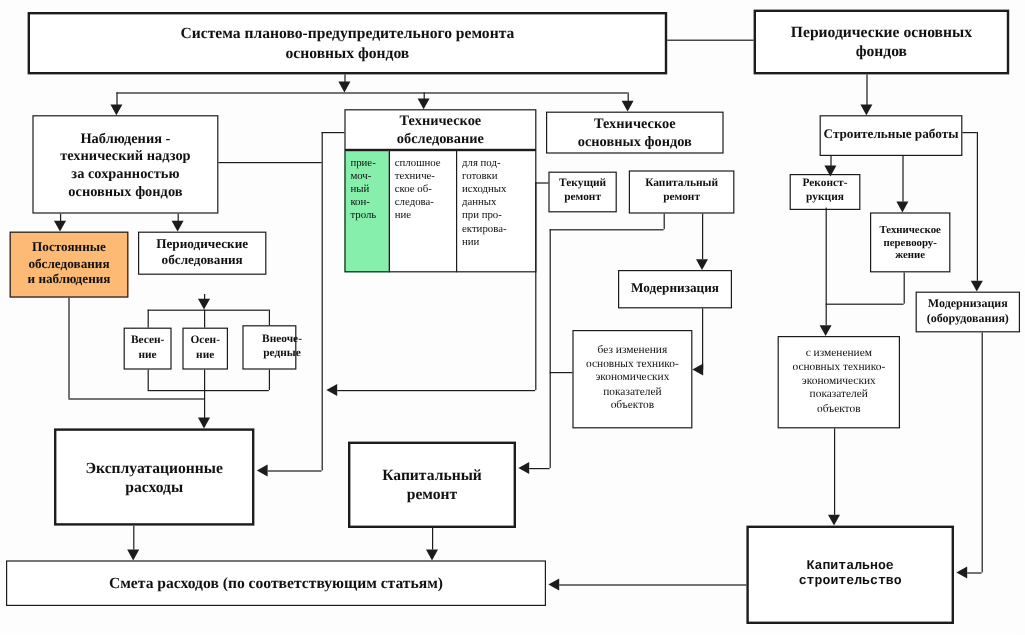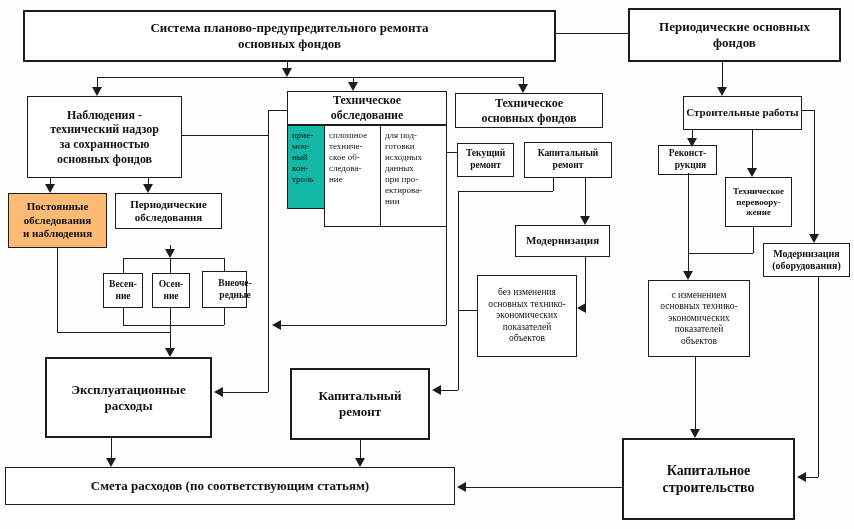--- a/index.html
+++ b/index.html
@@ -50,21 +50,21 @@
     <div class="node" style="left: 115px; top: 193px; width: 107px; height: 36px; border-width: 1px; font-size: 11px; font-weight: bold; background: rgb(255, 255, 255);">Периодические
 обследования</div>
     <div class="node" style="left: 103px; top: 273px; width: 40px; height: 35px; border-width: 1px; font-size: 9.5px; font-weight: bold; background: rgb(255, 255, 255);">Весен-
 ние</div>
     <div class="node" style="left: 152px; top: 273px; width: 38px; height: 35px; border-width: 1px; font-size: 9.5px; font-weight: bold; background: rgb(255, 255, 255);">Осен-
 ние</div>
     <div class="node" style="left: 202px; top: 271px; width: 45px; height: 37px; border-width: 1px; font-size: 9.5px; font-weight: bold; background: rgb(255, 255, 255); padding-left: 23px;">Внеоче-
 редные</div>
     <div class="node" style="left: 287px; top: 91px; width: 160px; height: 34px; border-width: 1px; font-size: 12px; font-weight: bold; background: rgb(255, 255, 255);">Техническое
 обследование</div>
-    <div class="node top left" style="left: 287px; top: 125px; width: 38px; height: 84px; border-width: 1px; font-size: 9px; font-weight: normal; background: #14b8a6;">прие-
+    <div class="node top left" style="left: 287px; top: 125px; width: 38px; height: 102px; border-width: 1px; font-size: 9px; font-weight: normal; background: #86efac;">прие-
 моч-
 ный
 кон-
 троль</div>
     <div class="node top left" style="left: 324px; top: 125px; width: 57px; height: 102px; border-width: 1px; font-size: 9px; font-weight: normal; background: rgb(255, 255, 255);">сплошное
 техниче-
 ское об-
 следова-
 ние</div>
     <div class="node top left" style="left: 380px; top: 125px; width: 67px; height: 102px; border-width: 1px; font-size: 9px; font-weight: normal; background: rgb(255, 255, 255);">для под-
@@ -80,38 +80,38 @@
 ремонт</div>
     <div class="node" style="left: 524px; top: 142px; width: 88px; height: 36px; border-width: 1px; font-size: 9.5px; font-weight: bold; background: rgb(255, 255, 255);">Капитальный
 ремонт</div>
     <div class="node" style="left: 515px; top: 225px; width: 95px; height: 32px; border-width: 1px; font-size: 11px; font-weight: bold; background: rgb(255, 255, 255);">Модернизация</div>
     <div class="node" style="left: 477px; top: 275px; width: 100px; height: 82px; border-width: 1px; font-size: 9.5px; font-weight: normal; background: rgb(255, 255, 255);">без изменения
 основных технико-
 экономических
 показателей
 объектов</div>
     <div class="node" style="left: 683px; top: 96px; width: 119px; height: 34px; border-width: 1px; font-size: 11px; font-weight: bold; background: rgb(255, 255, 255);">Строительные работы</div>
-    <div class="node" style="left: 658px; top: 145px; width: 59px; height: 30px; border-width: 1px; font-size: 9.5px; font-weight: bold; background: rgb(255, 255, 255); text-align: right;">Реконст-
+    <div class="node" style="left: 658px; top: 145px; width: 59px; height: 30px; border-width: 1px; font-size: 9.5px; font-weight: bold; background: rgb(255, 255, 255);">Реконст-
 рукция</div>
     <div class="node" style="left: 725px; top: 177px; width: 67px; height: 50px; border-width: 1px; font-size: 9px; font-weight: bold; background: rgb(255, 255, 255);">Техническое
 перевоору-
 жение</div>
     <div class="node" style="left: 763px; top: 243px; width: 87px; height: 34px; border-width: 1px; font-size: 10px; font-weight: bold; background: rgb(255, 255, 255);">Модернизация
 (оборудования)</div>
     <div class="node" style="left: 648px; top: 280px; width: 102px; height: 77px; border-width: 1px; font-size: 9.5px; font-weight: normal; background: rgb(255, 255, 255);">с изменением
 основных технико-
 экономических
 показателей
 объектов</div>
     <div class="node" style="left: 45px; top: 357px; width: 167px; height: 81px; border-width: 2px; font-size: 13px; font-weight: bold; background: rgb(255, 255, 255);">Эксплуатационные
 расходы</div>
     <div class="node" style="left: 290px; top: 368px; width: 140px; height: 72px; border-width: 2px; font-size: 13px; font-weight: bold; background: rgb(255, 255, 255);">Капитальный
 ремонт</div>
     <div class="node" style="left: 5px; top: 467px; width: 450px; height: 38px; border-width: 1px; font-size: 13px; font-weight: bold; background: rgb(255, 255, 255);">Смета расходов (по соответствующим статьям)</div>
-    <div class="node" style="left: 622px; top: 438px; width: 173px; height: 82px; border-width: 2px; font-size: 14px; font-weight: bold; background: rgb(255, 255, 255);">Капитальное
+    <div class="node" style="left: 622px; top: 438px; width: 173px; height: 82px; border-width: 2px; font-size: 11px; font-weight: bold; background: rgb(255, 255, 255); font-family: Liberation Mono, monospace;">Капитальное
 строительство</div>
     <div class="seg" style="left: 556px; top: 33px; width: 72px; height: 1.3px; background: rgb(28, 28, 28);"></div>
     <div class="seg" style="left: 287px; top: 62px; width: 1.3px; height: 8px; background: rgb(28, 28, 28);"></div>
     <div class="seg" style="left: 97px; top: 77px; width: 426px; height: 1.3px; background: rgb(28, 28, 28);"></div>
     <div class="seg" style="left: 97px; top: 77px; width: 1.3px; height: 11px; background: rgb(28, 28, 28);"></div>
     <div class="seg" style="left: 353px; top: 77px; width: 1.3px; height: 6px; background: rgb(28, 28, 28);"></div>
     <div class="seg" style="left: 523px; top: 77px; width: 1.3px; height: 8px; background: rgb(28, 28, 28);"></div>
     <div class="seg" style="left: 722px; top: 62px; width: 1.3px; height: 26px; background: rgb(28, 28, 28);"></div>
     <div class="seg" style="left: 50px; top: 178px; width: 1.3px; height: 7px; background: rgb(28, 28, 28);"></div>
     <div class="seg" style="left: 148px; top: 178px; width: 1.3px; height: 7px; background: rgb(28, 28, 28);"></div>

